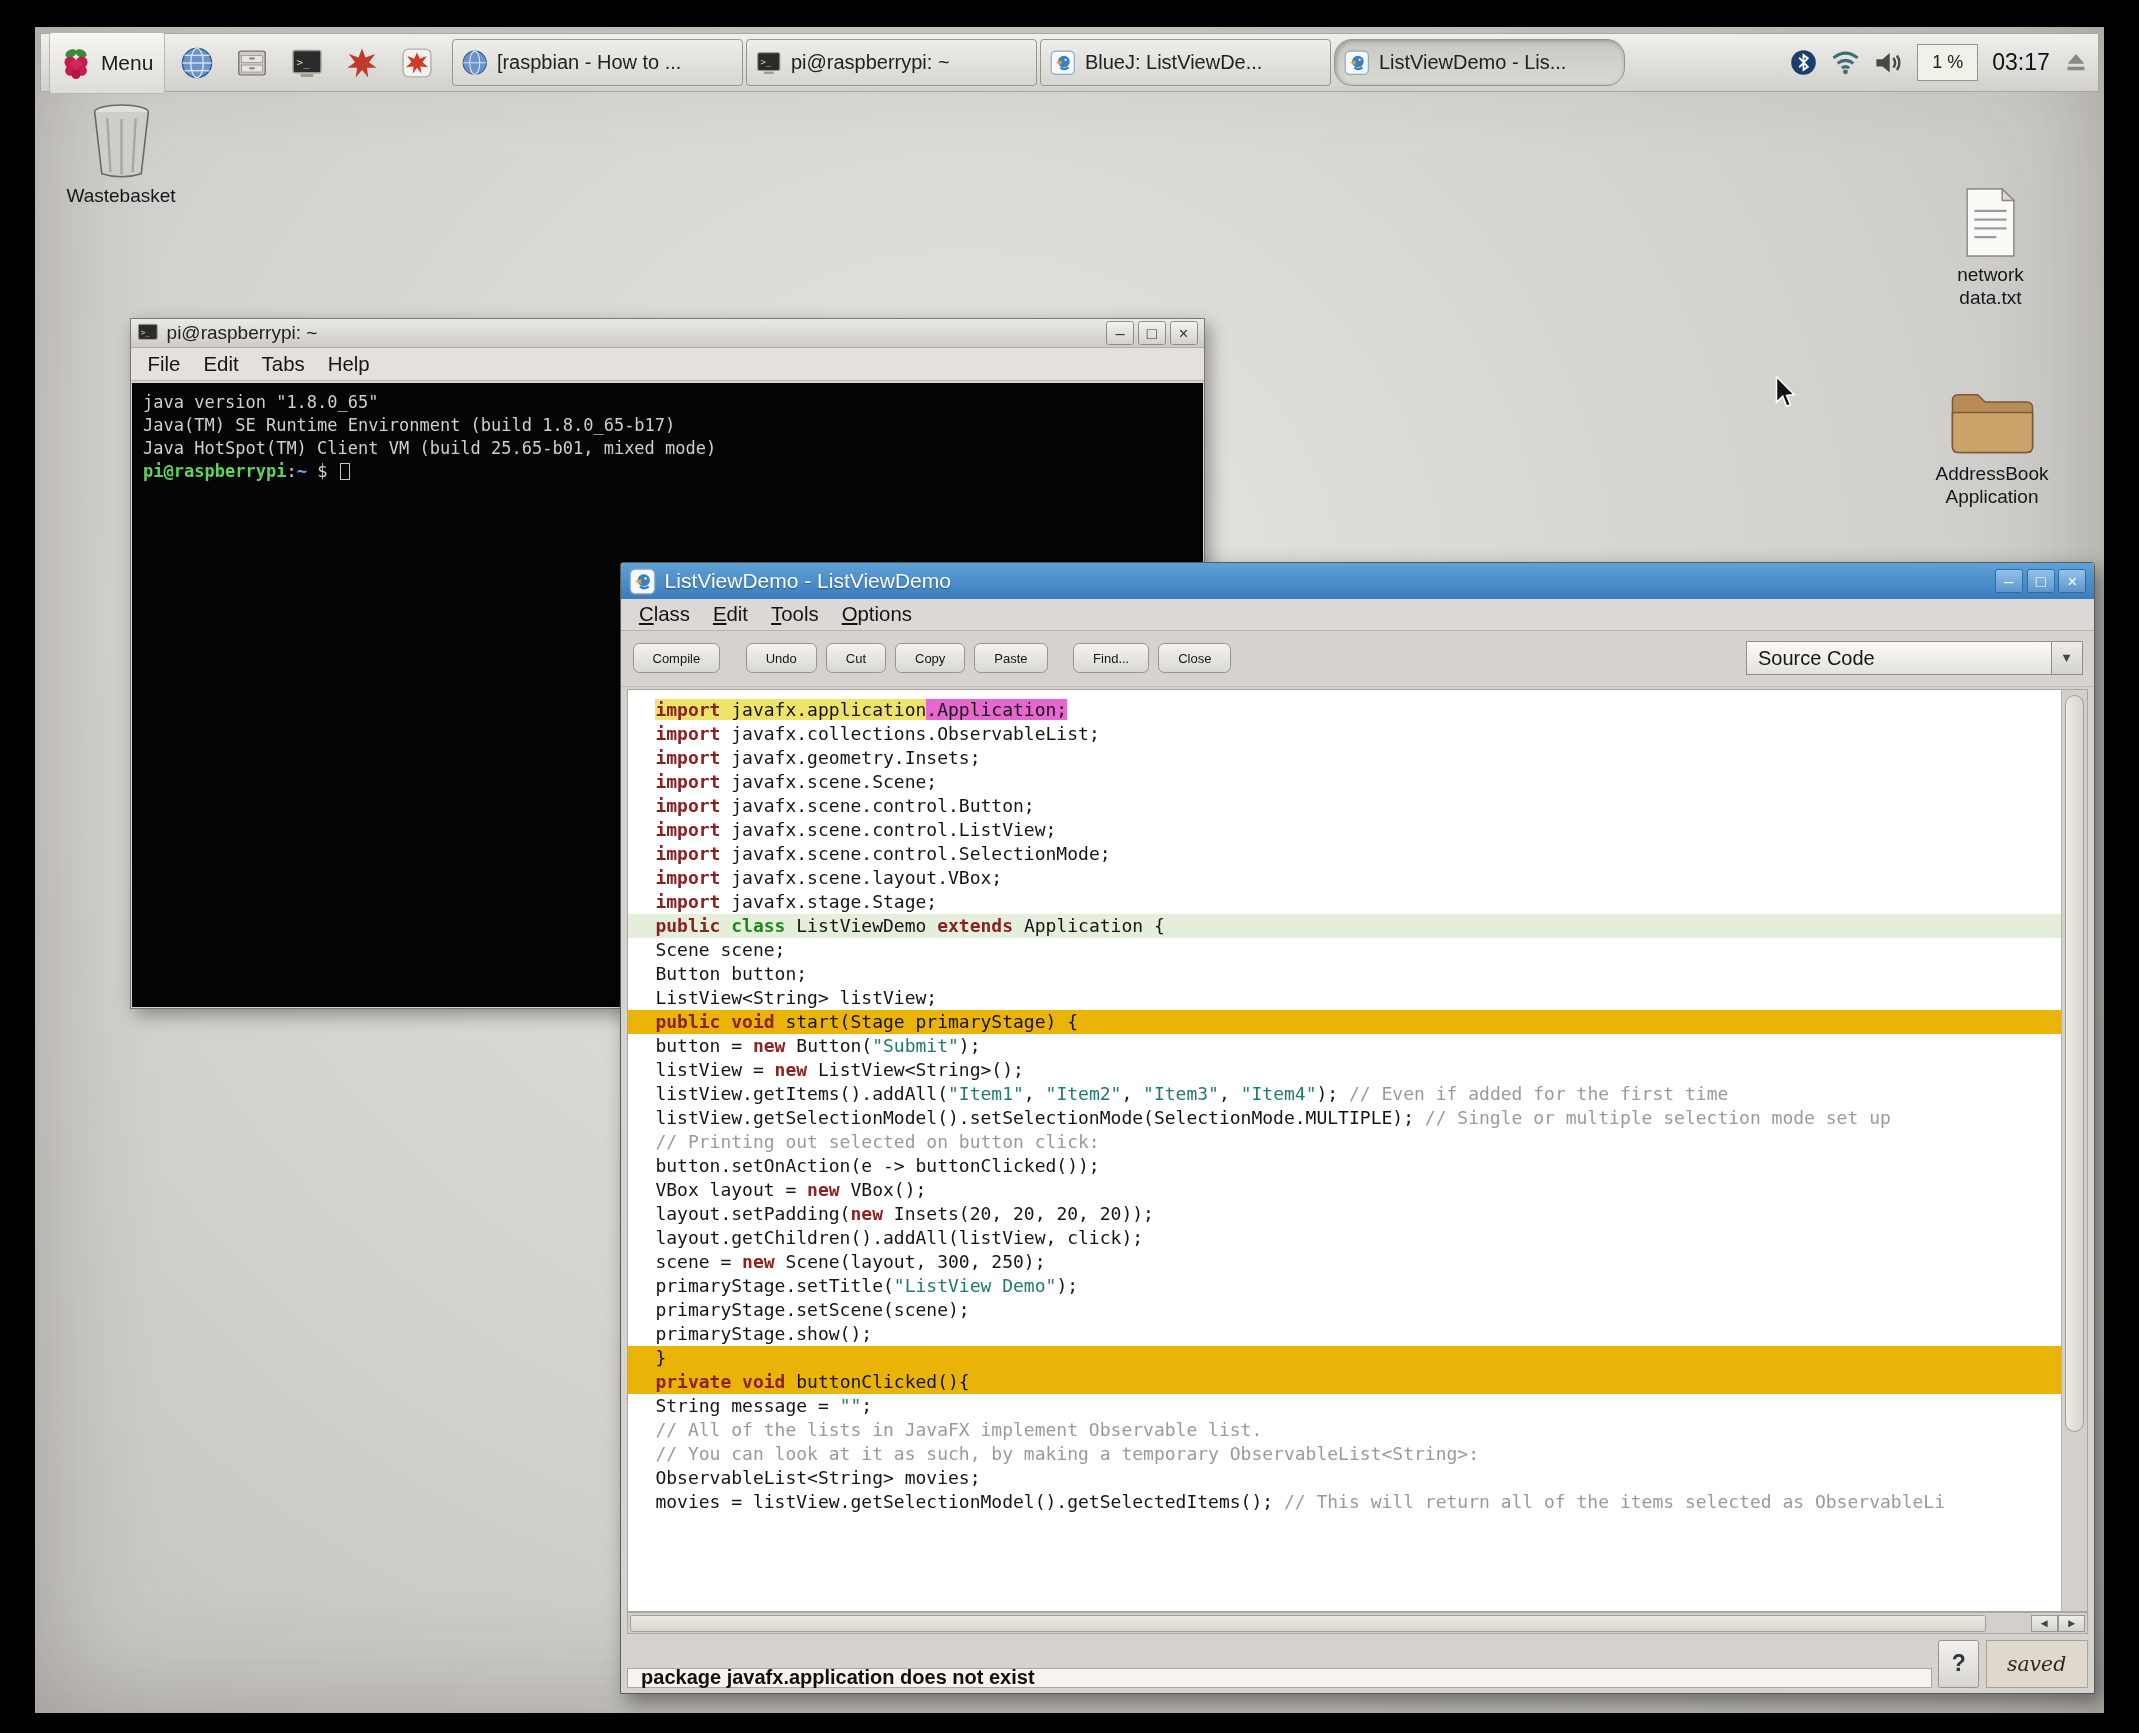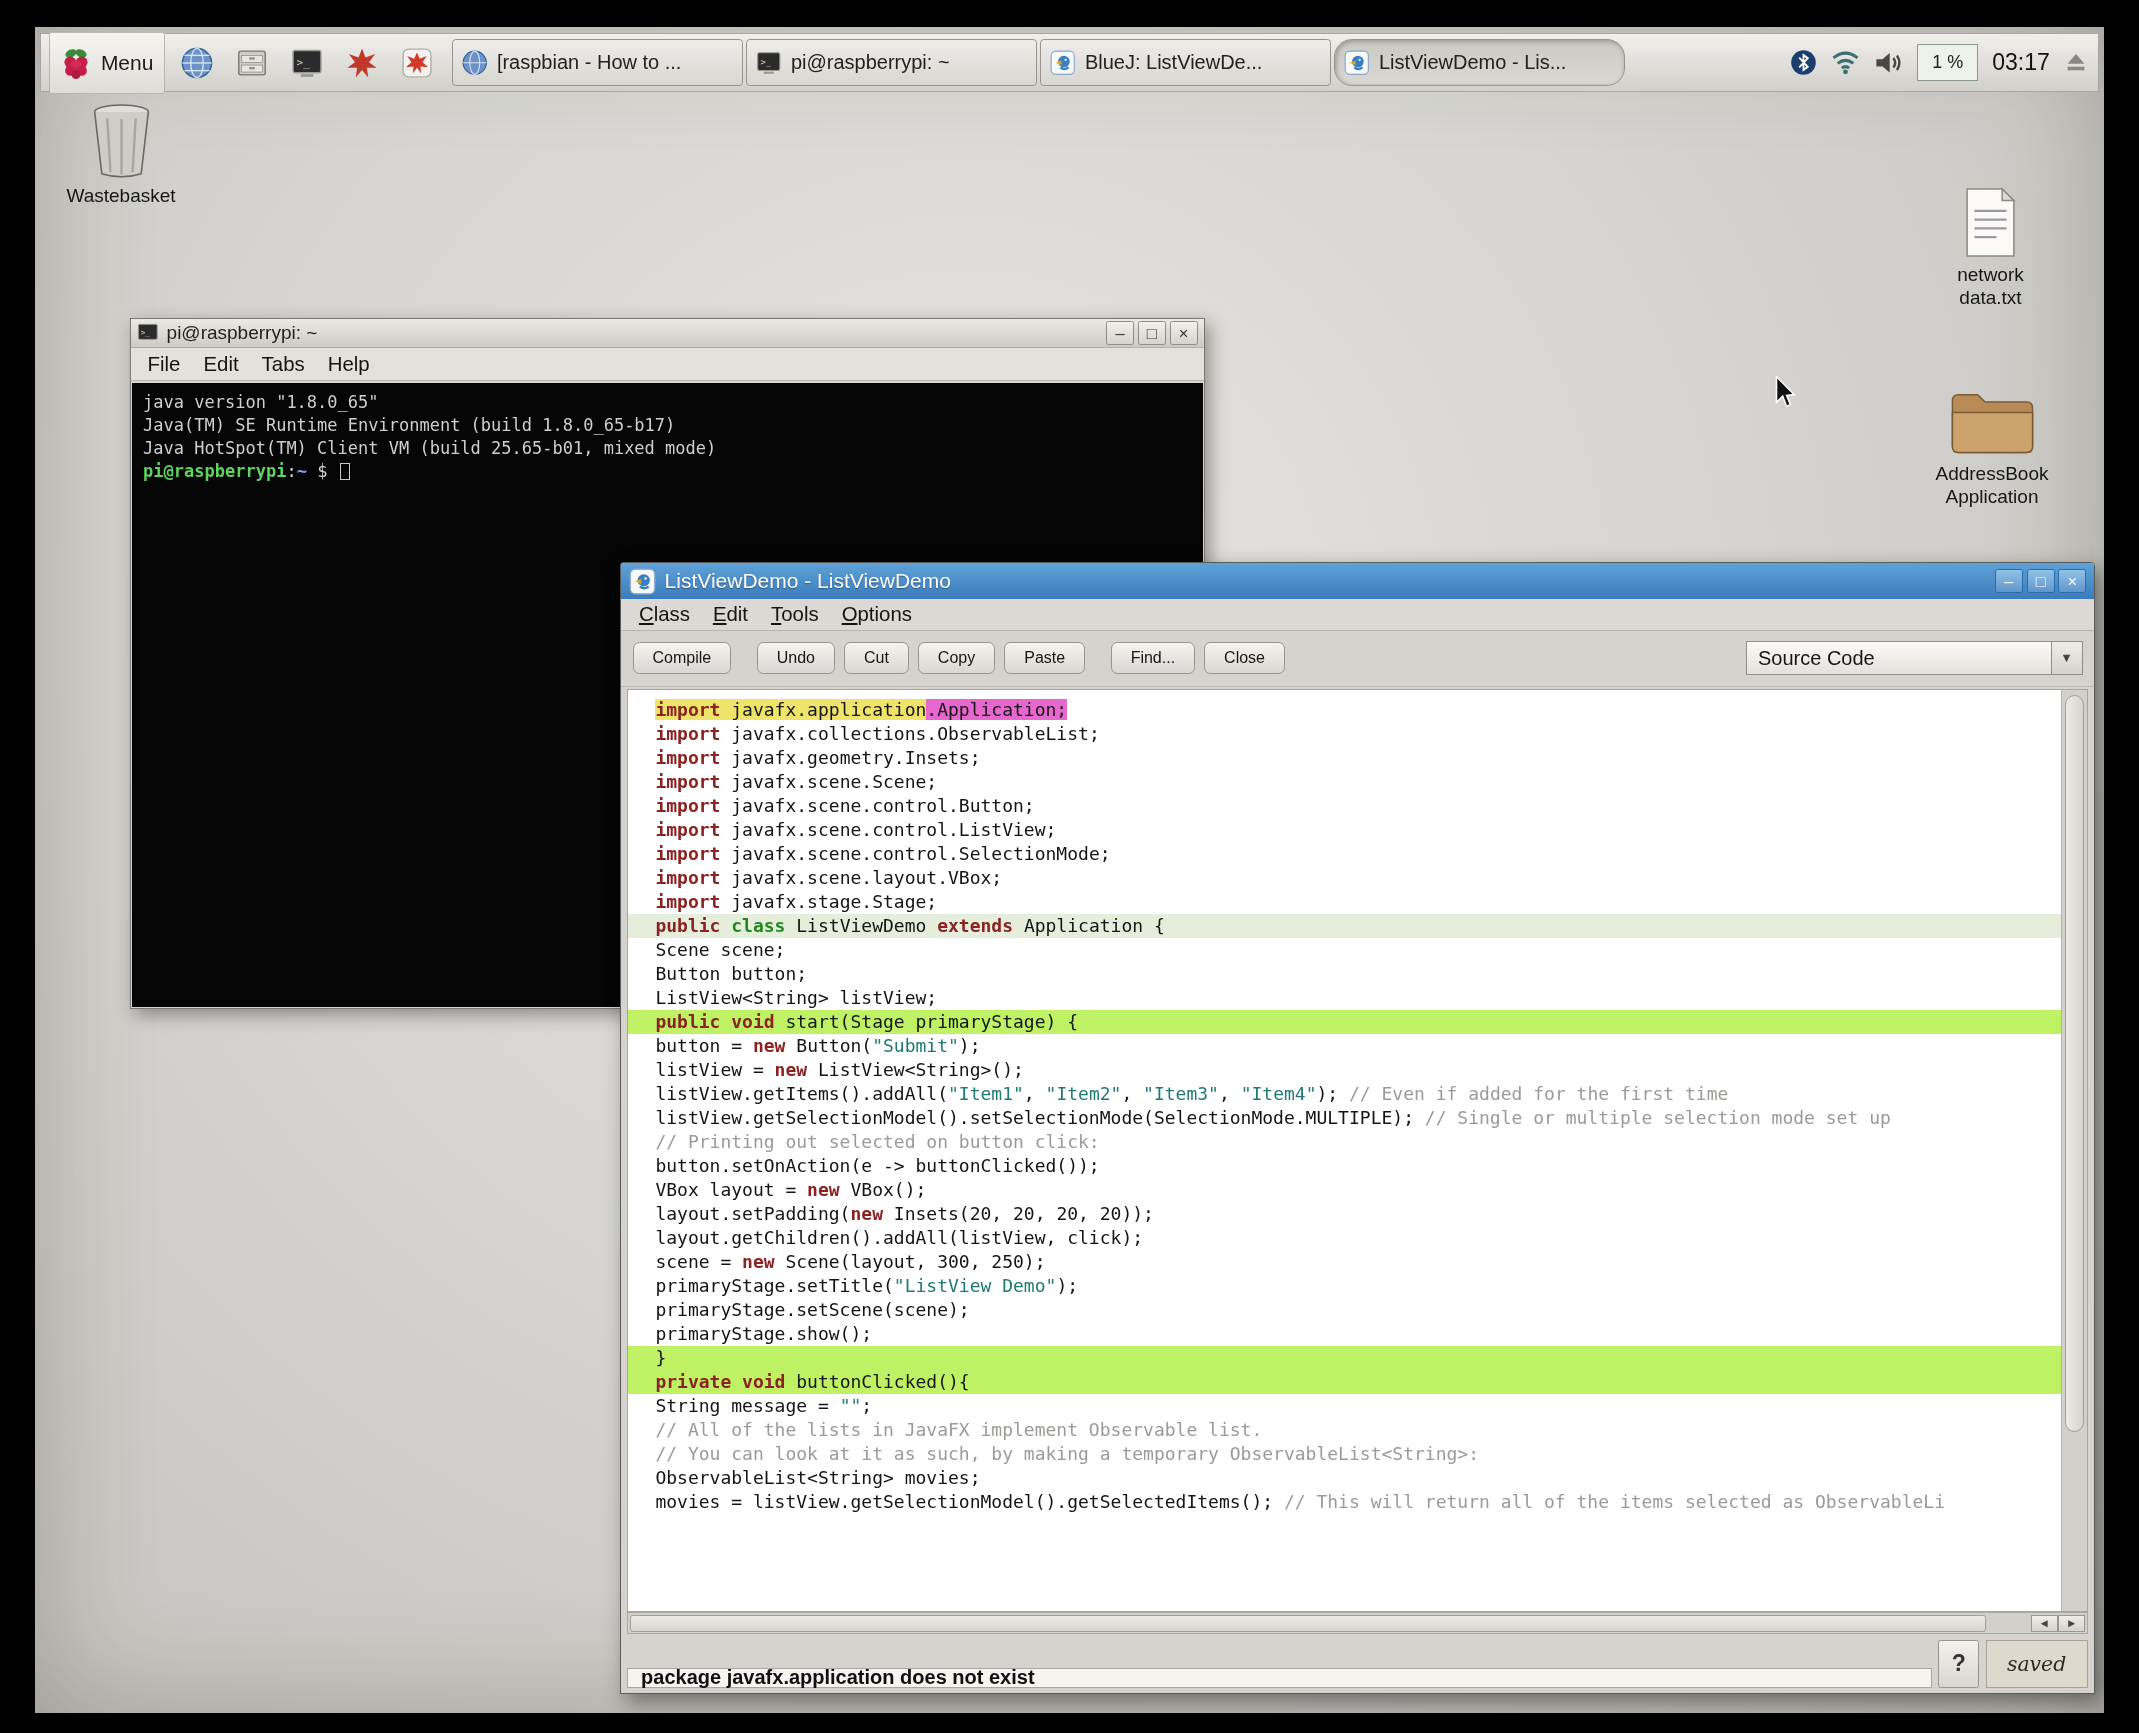--- a/index.html
+++ b/index.html
@@ -51,31 +51,31 @@
   .t-w { color:#cfcfcf; }
   .tcursor { display:inline-block; width:10.2px; height:17px; border:1.3px solid #c8c8c8; vertical-align:middle; margin-left:1.9px; }
 
   
   .bluej-win { position:absolute; left:585px; top:535px; width:1475px; height:1132px;
     background:#d6d3ce; border:0.6px solid #5a5a58; box-shadow:6.4px 7.6px 20.4px rgba(0,0,0,.42); z-index:3; border-radius:3.8px 3.8px 0 0; }
   .bj-title { height:36px; background:linear-gradient(#5fa2d8,#3a7cbc); display:flex; align-items:center; gap:9px; padding:0 7.6px; border-radius:3.8px 3.8px 0 0; }
   .bj-title .title-text { font-size:21px; color:#fff; text-shadow:0 0.6px 1.3px rgba(0,0,0,.4); }
   .bj-menubar { height:32px; background:#dcd9d4; display:flex; align-items:center; padding:0 6.4px; font-size:20.4px; color:#141414; border-bottom:0.6px solid #b6b4af; }
   .bj-toolbar { position:absolute; top:67px; left:0; right:0; height:57px; display:flex; align-items:center; padding:0 11.5px; gap:9px; border-bottom:0.6px solid #bcbab5; }
-  .tb-btn { padding:6.4px 19px; font-size:16px; color:#161616; background:linear-gradient(#f4f3f0,#d9d7d2); border:0.6px solid #96948f; border-radius:6.4px; white-space:nowrap; }
+  .tb-btn { padding:6.4px 19px; font-size:13px; color:#161616; background:linear-gradient(#f4f3f0,#d9d7d2); border:0.6px solid #96948f; border-radius:6.4px; white-space:nowrap; }
   .sp-l { margin-left:16.5px; }
   .view-select { margin-left:auto; width:337px; height:34px; background:linear-gradient(#fbfaf8,#e4e2dd); border:0.6px solid #908e89; display:flex; align-items:center; font-size:20px; color:#161616; position:relative; }
   .view-select .sel-text { padding-left:11.5px; }
   .sel-arrow { position:absolute; right:0; top:0; bottom:0; width:31px; border-left:0.6px solid #908e89; display:flex; align-items:center; justify-content:center; font-size:12.7px; color:#444; background:linear-gradient(#eeede9,#d5d3ce); }
 
   .editor { position:absolute; top:126px; left:6.4px; right:6.4px; bottom:81px; background:#fff; border:0.6px solid #a8a6a1; overflow:hidden; }
   .code { position:absolute; left:0; top:0; right:25.5px; bottom:0; padding:7.6px 0 0 27px;
     font-family:"DejaVu Sans Mono", monospace; font-size:18px; line-height:24px; overflow:hidden; }
   .cline { height:24px; white-space:pre; }
-  .cline.bg-mth { background:#bef264; margin-left:-27px; padding-left:27px; }
+  .cline.bg-mth { background:#eab308; margin-left:-27px; padding-left:27px; }
   .cline.bg-cls { background:#e4eedb; margin-left:-27px; padding-left:27px; }
   .kw  { color:#8b2121; font-weight:bold; }
   .kw2 { color:#1e8a1e; font-weight:bold; }
   .str { color:#1f7a72; }
   .cmt { color:#9c9a96; }
   .pl  { color:#141414; }
   .hl-y { background:#efe46a; }
   .hl-m { background:#e668cf; }
 
   .vscroll { position:absolute; right:0; top:0; bottom:0; width:25.5px; background:#d3d0cb; border-left:0.6px solid #b5b3ae; }

